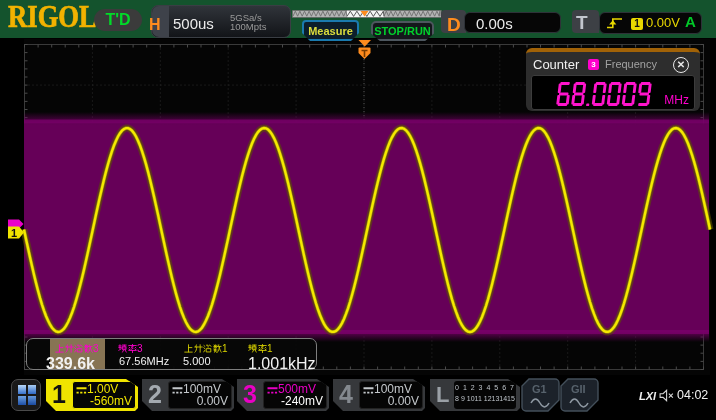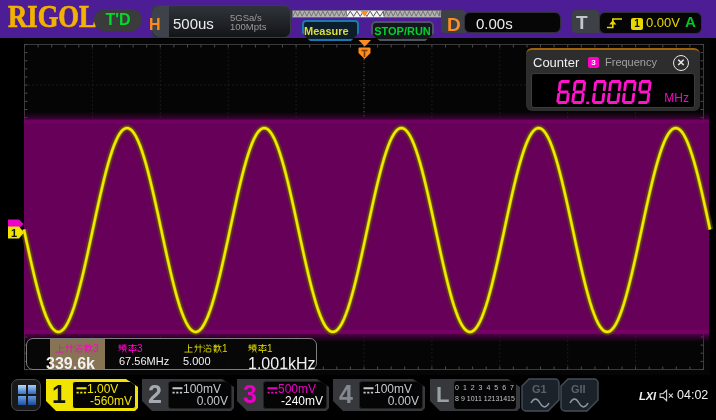--- a/index.html
+++ b/index.html
@@ -254,52 +254,52 @@
 <path d="M24,229.5 L26,238.9 L28,248.1 L30,257.2 L32,266.1 L34,274.7 L36,282.9 L38,290.6 L40,297.9 L42,304.6 L44,310.6 L46,316.0 L48,320.6 L50,324.5 L52,327.7 L54,329.9 L56,331.4 L58,332.0 L60,331.7 L62,330.6 L64,328.7 L66,325.9 L68,322.3 L70,317.9 L72,312.8 L74,307.1 L76,300.6 L78,293.6 L80,286.0 L82,278.0 L84,269.6 L86,260.8 L88,251.8 L90,242.6 L92,233.3 L94,223.9 L96,214.6 L98,205.5 L100,196.5 L102,187.9 L104,179.5 L106,171.6 L108,164.2 L110,157.4 L112,151.1 L114,145.5 L116,140.7 L118,136.5 L120,133.2 L122,130.7 L124,129.0 L126,128.1 L128,128.1 L130,129.0 L132,130.7 L134,133.2 L136,136.5 L138,140.7 L140,145.5 L142,151.1 L144,157.4 L146,164.2 L148,171.6 L150,179.5 L152,187.9 L154,196.5 L156,205.5 L158,214.6 L160,223.9 L162,233.3 L164,242.6 L166,251.8 L168,260.8 L170,269.6 L172,278.0 L174,286.0 L176,293.6 L178,300.6 L180,307.1 L182,312.8 L184,317.9 L186,322.3 L188,325.9 L190,328.7 L192,330.6 L194,331.7 L196,332.0 L198,331.4 L200,329.9 L202,327.7 L204,324.5 L206,320.6 L208,316.0 L210,310.6 L212,304.6 L214,297.9 L216,290.6 L218,282.9 L220,274.7 L222,266.1 L224,257.2 L226,248.1 L228,238.9 L230,229.5 L232,220.2 L234,211.0 L236,201.9 L238,193.0 L240,184.5 L242,176.3 L244,168.6 L246,161.4 L248,154.8 L250,148.8 L252,143.5 L254,138.9 L256,135.1 L258,132.1 L260,129.9 L262,128.5 L264,128.0 L266,128.3 L268,129.5 L270,131.6 L272,134.4 L274,138.1 L276,142.5 L278,147.7 L280,153.6 L282,160.1 L284,167.1 L286,174.7 L288,182.8 L290,191.3 L292,200.1 L294,209.1 L296,218.3 L298,227.7 L300,237.0 L302,246.3 L304,255.4 L306,264.3 L308,273.0 L310,281.3 L312,289.1 L314,296.5 L316,303.3 L318,309.5 L320,315.0 L322,319.8 L324,323.8 L326,327.1 L328,329.5 L330,331.2 L332,331.9 L334,331.8 L336,330.9 L338,329.1 L340,326.5 L342,323.1 L344,318.9 L346,313.9 L348,308.3 L350,302.0 L352,295.0 L354,287.6 L356,279.6 L358,271.3 L360,262.6 L362,253.6 L364,244.4 L366,235.1 L368,225.8 L370,216.5 L372,207.3 L374,198.3 L376,189.6 L378,181.2 L380,173.2 L382,165.7 L384,158.7 L386,152.3 L388,146.6 L390,141.6 L392,137.3 L394,133.8 L396,131.1 L398,129.2 L400,128.2 L402,128.0 L404,128.7 L406,130.3 L408,132.6 L410,135.8 L412,139.8 L414,144.5 L416,150.0 L418,156.1 L420,162.8 L422,170.1 L424,177.9 L426,186.2 L428,194.8 L430,203.7 L432,212.8 L434,222.1 L436,231.4 L438,240.7 L440,250.0 L442,259.0 L444,267.8 L446,276.3 L448,284.5 L450,292.1 L452,299.3 L454,305.8 L456,311.7 L458,317.0 L460,321.5 L462,325.2 L464,328.2 L466,330.3 L468,331.6 L470,332.0 L472,331.6 L474,330.3 L476,328.2 L478,325.2 L480,321.5 L482,317.0 L484,311.7 L486,305.8 L488,299.3 L490,292.1 L492,284.5 L494,276.3 L496,267.8 L498,259.0 L500,250.0 L502,240.7 L504,231.4 L506,222.1 L508,212.8 L510,203.7 L512,194.8 L514,186.2 L516,177.9 L518,170.1 L520,162.8 L522,156.1 L524,150.0 L526,144.5 L528,139.8 L530,135.8 L532,132.6 L534,130.3 L536,128.7 L538,128.0 L540,128.2 L542,129.2 L544,131.1 L546,133.8 L548,137.3 L550,141.6 L552,146.6 L554,152.3 L556,158.7 L558,165.7 L560,173.2 L562,181.2 L564,189.6 L566,198.3 L568,207.3 L570,216.5 L572,225.8 L574,235.1 L576,244.4 L578,253.6 L580,262.6 L582,271.3 L584,279.6 L586,287.6 L588,295.0 L590,302.0 L592,308.3 L594,313.9 L596,318.9 L598,323.1 L600,326.5 L602,329.1 L604,330.9 L606,331.8 L608,331.9 L610,331.2 L612,329.5 L614,327.1 L616,323.8 L618,319.8 L620,315.0 L622,309.5 L624,303.3 L626,296.5 L628,289.1 L630,281.3 L632,273.0 L634,264.3 L636,255.4 L638,246.3 L640,237.0 L642,227.7 L644,218.3 L646,209.1 L648,200.1 L650,191.3 L652,182.8 L654,174.7 L656,167.1 L658,160.1 L660,153.6 L662,147.7 L664,142.5 L666,138.1 L668,134.4 L670,131.6 L672,129.5 L674,128.3 L676,128.0 L678,128.5 L680,129.9 L682,132.1 L684,135.1 L686,138.9 L688,143.5 L690,148.8 L692,154.8 L694,161.4 L696,168.6 L698,176.3 L700,184.5 L702,193.0 L704,201.9 L706,211.0 L708,220.2 L710,229.5" fill="none" stroke="#5a5200" stroke-width="7" stroke-opacity="0.6"></path>
 <path d="M24,229.5 L26,238.9 L28,248.1 L30,257.2 L32,266.1 L34,274.7 L36,282.9 L38,290.6 L40,297.9 L42,304.6 L44,310.6 L46,316.0 L48,320.6 L50,324.5 L52,327.7 L54,329.9 L56,331.4 L58,332.0 L60,331.7 L62,330.6 L64,328.7 L66,325.9 L68,322.3 L70,317.9 L72,312.8 L74,307.1 L76,300.6 L78,293.6 L80,286.0 L82,278.0 L84,269.6 L86,260.8 L88,251.8 L90,242.6 L92,233.3 L94,223.9 L96,214.6 L98,205.5 L100,196.5 L102,187.9 L104,179.5 L106,171.6 L108,164.2 L110,157.4 L112,151.1 L114,145.5 L116,140.7 L118,136.5 L120,133.2 L122,130.7 L124,129.0 L126,128.1 L128,128.1 L130,129.0 L132,130.7 L134,133.2 L136,136.5 L138,140.7 L140,145.5 L142,151.1 L144,157.4 L146,164.2 L148,171.6 L150,179.5 L152,187.9 L154,196.5 L156,205.5 L158,214.6 L160,223.9 L162,233.3 L164,242.6 L166,251.8 L168,260.8 L170,269.6 L172,278.0 L174,286.0 L176,293.6 L178,300.6 L180,307.1 L182,312.8 L184,317.9 L186,322.3 L188,325.9 L190,328.7 L192,330.6 L194,331.7 L196,332.0 L198,331.4 L200,329.9 L202,327.7 L204,324.5 L206,320.6 L208,316.0 L210,310.6 L212,304.6 L214,297.9 L216,290.6 L218,282.9 L220,274.7 L222,266.1 L224,257.2 L226,248.1 L228,238.9 L230,229.5 L232,220.2 L234,211.0 L236,201.9 L238,193.0 L240,184.5 L242,176.3 L244,168.6 L246,161.4 L248,154.8 L250,148.8 L252,143.5 L254,138.9 L256,135.1 L258,132.1 L260,129.9 L262,128.5 L264,128.0 L266,128.3 L268,129.5 L270,131.6 L272,134.4 L274,138.1 L276,142.5 L278,147.7 L280,153.6 L282,160.1 L284,167.1 L286,174.7 L288,182.8 L290,191.3 L292,200.1 L294,209.1 L296,218.3 L298,227.7 L300,237.0 L302,246.3 L304,255.4 L306,264.3 L308,273.0 L310,281.3 L312,289.1 L314,296.5 L316,303.3 L318,309.5 L320,315.0 L322,319.8 L324,323.8 L326,327.1 L328,329.5 L330,331.2 L332,331.9 L334,331.8 L336,330.9 L338,329.1 L340,326.5 L342,323.1 L344,318.9 L346,313.9 L348,308.3 L350,302.0 L352,295.0 L354,287.6 L356,279.6 L358,271.3 L360,262.6 L362,253.6 L364,244.4 L366,235.1 L368,225.8 L370,216.5 L372,207.3 L374,198.3 L376,189.6 L378,181.2 L380,173.2 L382,165.7 L384,158.7 L386,152.3 L388,146.6 L390,141.6 L392,137.3 L394,133.8 L396,131.1 L398,129.2 L400,128.2 L402,128.0 L404,128.7 L406,130.3 L408,132.6 L410,135.8 L412,139.8 L414,144.5 L416,150.0 L418,156.1 L420,162.8 L422,170.1 L424,177.9 L426,186.2 L428,194.8 L430,203.7 L432,212.8 L434,222.1 L436,231.4 L438,240.7 L440,250.0 L442,259.0 L444,267.8 L446,276.3 L448,284.5 L450,292.1 L452,299.3 L454,305.8 L456,311.7 L458,317.0 L460,321.5 L462,325.2 L464,328.2 L466,330.3 L468,331.6 L470,332.0 L472,331.6 L474,330.3 L476,328.2 L478,325.2 L480,321.5 L482,317.0 L484,311.7 L486,305.8 L488,299.3 L490,292.1 L492,284.5 L494,276.3 L496,267.8 L498,259.0 L500,250.0 L502,240.7 L504,231.4 L506,222.1 L508,212.8 L510,203.7 L512,194.8 L514,186.2 L516,177.9 L518,170.1 L520,162.8 L522,156.1 L524,150.0 L526,144.5 L528,139.8 L530,135.8 L532,132.6 L534,130.3 L536,128.7 L538,128.0 L540,128.2 L542,129.2 L544,131.1 L546,133.8 L548,137.3 L550,141.6 L552,146.6 L554,152.3 L556,158.7 L558,165.7 L560,173.2 L562,181.2 L564,189.6 L566,198.3 L568,207.3 L570,216.5 L572,225.8 L574,235.1 L576,244.4 L578,253.6 L580,262.6 L582,271.3 L584,279.6 L586,287.6 L588,295.0 L590,302.0 L592,308.3 L594,313.9 L596,318.9 L598,323.1 L600,326.5 L602,329.1 L604,330.9 L606,331.8 L608,331.9 L610,331.2 L612,329.5 L614,327.1 L616,323.8 L618,319.8 L620,315.0 L622,309.5 L624,303.3 L626,296.5 L628,289.1 L630,281.3 L632,273.0 L634,264.3 L636,255.4 L638,246.3 L640,237.0 L642,227.7 L644,218.3 L646,209.1 L648,200.1 L650,191.3 L652,182.8 L654,174.7 L656,167.1 L658,160.1 L660,153.6 L662,147.7 L664,142.5 L666,138.1 L668,134.4 L670,131.6 L672,129.5 L674,128.3 L676,128.0 L678,128.5 L680,129.9 L682,132.1 L684,135.1 L686,138.9 L688,143.5 L690,148.8 L692,154.8 L694,161.4 L696,168.6 L698,176.3 L700,184.5 L702,193.0 L704,201.9 L706,211.0 L708,220.2 L710,229.5" fill="none" stroke="#aaa200" stroke-width="3.6" stroke-opacity="0.72"></path>
 <path d="M24,229.5 L26,238.9 L28,248.1 L30,257.2 L32,266.1 L34,274.7 L36,282.9 L38,290.6 L40,297.9 L42,304.6 L44,310.6 L46,316.0 L48,320.6 L50,324.5 L52,327.7 L54,329.9 L56,331.4 L58,332.0 L60,331.7 L62,330.6 L64,328.7 L66,325.9 L68,322.3 L70,317.9 L72,312.8 L74,307.1 L76,300.6 L78,293.6 L80,286.0 L82,278.0 L84,269.6 L86,260.8 L88,251.8 L90,242.6 L92,233.3 L94,223.9 L96,214.6 L98,205.5 L100,196.5 L102,187.9 L104,179.5 L106,171.6 L108,164.2 L110,157.4 L112,151.1 L114,145.5 L116,140.7 L118,136.5 L120,133.2 L122,130.7 L124,129.0 L126,128.1 L128,128.1 L130,129.0 L132,130.7 L134,133.2 L136,136.5 L138,140.7 L140,145.5 L142,151.1 L144,157.4 L146,164.2 L148,171.6 L150,179.5 L152,187.9 L154,196.5 L156,205.5 L158,214.6 L160,223.9 L162,233.3 L164,242.6 L166,251.8 L168,260.8 L170,269.6 L172,278.0 L174,286.0 L176,293.6 L178,300.6 L180,307.1 L182,312.8 L184,317.9 L186,322.3 L188,325.9 L190,328.7 L192,330.6 L194,331.7 L196,332.0 L198,331.4 L200,329.9 L202,327.7 L204,324.5 L206,320.6 L208,316.0 L210,310.6 L212,304.6 L214,297.9 L216,290.6 L218,282.9 L220,274.7 L222,266.1 L224,257.2 L226,248.1 L228,238.9 L230,229.5 L232,220.2 L234,211.0 L236,201.9 L238,193.0 L240,184.5 L242,176.3 L244,168.6 L246,161.4 L248,154.8 L250,148.8 L252,143.5 L254,138.9 L256,135.1 L258,132.1 L260,129.9 L262,128.5 L264,128.0 L266,128.3 L268,129.5 L270,131.6 L272,134.4 L274,138.1 L276,142.5 L278,147.7 L280,153.6 L282,160.1 L284,167.1 L286,174.7 L288,182.8 L290,191.3 L292,200.1 L294,209.1 L296,218.3 L298,227.7 L300,237.0 L302,246.3 L304,255.4 L306,264.3 L308,273.0 L310,281.3 L312,289.1 L314,296.5 L316,303.3 L318,309.5 L320,315.0 L322,319.8 L324,323.8 L326,327.1 L328,329.5 L330,331.2 L332,331.9 L334,331.8 L336,330.9 L338,329.1 L340,326.5 L342,323.1 L344,318.9 L346,313.9 L348,308.3 L350,302.0 L352,295.0 L354,287.6 L356,279.6 L358,271.3 L360,262.6 L362,253.6 L364,244.4 L366,235.1 L368,225.8 L370,216.5 L372,207.3 L374,198.3 L376,189.6 L378,181.2 L380,173.2 L382,165.7 L384,158.7 L386,152.3 L388,146.6 L390,141.6 L392,137.3 L394,133.8 L396,131.1 L398,129.2 L400,128.2 L402,128.0 L404,128.7 L406,130.3 L408,132.6 L410,135.8 L412,139.8 L414,144.5 L416,150.0 L418,156.1 L420,162.8 L422,170.1 L424,177.9 L426,186.2 L428,194.8 L430,203.7 L432,212.8 L434,222.1 L436,231.4 L438,240.7 L440,250.0 L442,259.0 L444,267.8 L446,276.3 L448,284.5 L450,292.1 L452,299.3 L454,305.8 L456,311.7 L458,317.0 L460,321.5 L462,325.2 L464,328.2 L466,330.3 L468,331.6 L470,332.0 L472,331.6 L474,330.3 L476,328.2 L478,325.2 L480,321.5 L482,317.0 L484,311.7 L486,305.8 L488,299.3 L490,292.1 L492,284.5 L494,276.3 L496,267.8 L498,259.0 L500,250.0 L502,240.7 L504,231.4 L506,222.1 L508,212.8 L510,203.7 L512,194.8 L514,186.2 L516,177.9 L518,170.1 L520,162.8 L522,156.1 L524,150.0 L526,144.5 L528,139.8 L530,135.8 L532,132.6 L534,130.3 L536,128.7 L538,128.0 L540,128.2 L542,129.2 L544,131.1 L546,133.8 L548,137.3 L550,141.6 L552,146.6 L554,152.3 L556,158.7 L558,165.7 L560,173.2 L562,181.2 L564,189.6 L566,198.3 L568,207.3 L570,216.5 L572,225.8 L574,235.1 L576,244.4 L578,253.6 L580,262.6 L582,271.3 L584,279.6 L586,287.6 L588,295.0 L590,302.0 L592,308.3 L594,313.9 L596,318.9 L598,323.1 L600,326.5 L602,329.1 L604,330.9 L606,331.8 L608,331.9 L610,331.2 L612,329.5 L614,327.1 L616,323.8 L618,319.8 L620,315.0 L622,309.5 L624,303.3 L626,296.5 L628,289.1 L630,281.3 L632,273.0 L634,264.3 L636,255.4 L638,246.3 L640,237.0 L642,227.7 L644,218.3 L646,209.1 L648,200.1 L650,191.3 L652,182.8 L654,174.7 L656,167.1 L658,160.1 L660,153.6 L662,147.7 L664,142.5 L666,138.1 L668,134.4 L670,131.6 L672,129.5 L674,128.3 L676,128.0 L678,128.5 L680,129.9 L682,132.1 L684,135.1 L686,138.9 L688,143.5 L690,148.8 L692,154.8 L694,161.4 L696,168.6 L698,176.3 L700,184.5 L702,193.0 L704,201.9 L706,211.0 L708,220.2 L710,229.5" fill="none" stroke="#f4ea00" stroke-width="2.4"></path>
 <polygon points="358.5,40 371,40 364.8,46.5" fill="#ff8c1e"></polygon>
 <path d="M359.5 47.5 h10 a1 1 0 0 1 1 1 v4.5 l-6 6 l-6 -6 v-4.5 a1 1 0 0 1 1 -1 z" fill="#ff8c1e"></path>
 <path d="M361.5 50.5 h6 M364.5 50.5 v6.5" stroke="#7a3c00" stroke-width="1.6" fill="none"></path>
 <polygon points="8,219.5 19,219.5 23.5,224 19,228.5 8,228.5" fill="#ea00c8"></polygon>
 <polygon points="8,226.5 19,226.5 24,232.5 19,238.5 8,238.5" fill="#f0e400"></polygon>
 <text x="11" y="237" font-family="Liberation Sans, sans-serif" font-size="11" font-weight="bold" fill="#111">1</text>
 </svg>
-<div class="abs" style="left:0;top:0;width:716px;height:38px;background:#4c1d95;text-decoration:underline;">
+<div class="abs" style="left:0;top:0;width:716px;height:38px;background:#14532d;text-decoration:underline;">
   <div class="abs" style="left:8px;top:-1px;font-family:'Liberation Serif',serif;font-weight:bold;font-size:31px;color:#f2b200;letter-spacing:0px;-webkit-text-stroke:0.7px #f2b200;transform:scaleX(0.86);transform-origin:0 0;">RIGOL</div>
   <div class="abs" style="left:94px;top:9px;width:48px;height:22px;border-radius:11px;background:#3b3b3b;color:#00dc28;font-weight:bold;font-size:16px;text-align:center;line-height:22px;">T'D</div>
   <div class="abs" style="left:151px;top:5px;width:140px;height:33px;background:linear-gradient(#30343a,#121418);border-radius:7px;border:1px solid #3a3e44;"></div>
   <div class="abs" style="left:152px;top:6px;width:17px;height:31px;background:#3e424a;border-radius:7px 0 0 7px;"></div>
   <div class="abs" style="left:149px;top:16px;font-size:16px;font-weight:bold;color:#ff8c1e;">H</div>
   <div class="abs" style="left:173px;top:15px;font-size:15px;color:#ececec;">500us</div>
   <div class="abs" style="left:230px;top:13px;width:50px;text-align:left;font-size:9.5px;line-height:9px;color:#9a9a9a;">5GSa/s<br>100Mpts</div>
   <svg class="abs" style="left:292px;top:10px;" width="150" height="8" viewBox="0 0 150 8">
     <rect x="0.3" y="0.3" width="149" height="7.2" fill="#b4b4b4" stroke="#5a5a5a" stroke-width="0.6"></rect>
     <rect x="55" y="0.7" width="37" height="6.4" fill="#f4f4f4"></rect>
     <path d="M1 6.2 L3.3 1.2 L5.6 6.2 L7.9 1.2 L10.2 6.2 L12.5 1.2 L14.8 6.2 L17.1 1.2 L19.4 6.2 L21.7 1.2 L24.0 6.2 L26.3 1.2 L28.6 6.2 L30.9 1.2 L33.2 6.2 L35.5 1.2 L37.8 6.2 L40.1 1.2 L42.4 6.2 L44.7 1.2 L47.0 6.2 L49.3 1.2 L51.6 6.2 L53.9 1.2 L55.0 6.2 M92 6.2 L94.3 1.2 L96.6 6.2 L98.9 1.2 L101.2 6.2 L103.5 1.2 L105.8 6.2 L108.1 1.2 L110.4 6.2 L112.7 1.2 L115.0 6.2 L117.3 1.2 L119.6 6.2 L121.9 1.2 L124.2 6.2 L126.5 1.2 L128.8 6.2 L131.1 1.2 L133.4 6.2 L135.7 1.2 L138.0 6.2 L140.3 1.2 L142.6 6.2 L144.9 1.2 L147.2 6.2 L148.0 1.2 L148.0 6.2" fill="none" stroke="#6e6e6e" stroke-width="0.9"></path>
     <path d="M55 6.4 L58.3 1.2 L61.6 6.4 L64.9 1.2 L68.2 6.4 L71.5 1.2 L74.8 6.4 L78.1 1.2 L81.4 6.4 L84.7 1.2 L88.0 6.4 L91.3 1.2 L92.0 6.4" fill="none" stroke="#4a4a4a" stroke-width="0.9"></path>
     <polygon points="68.5,1 76.5,1 72.5,6.5" fill="#ff8c1e"></polygon>
   </svg>
-  <div class="abs" style="left:302px;top:20px;width:57px;height:21px;background:#0c1e2b;border:2px solid #1a7aae;border-radius:4px;color:#dcdc3c;font-weight:bold;font-size:11px;line-height:18px;clip-path:polygon(0 0,100% 0,100% 62%,86% 100%,14% 100%,0 62%);">Measure</div>
+  <div class="abs" style="left:302px;top:20px;width:57px;height:21px;background:#0c1e2b;border:2px solid #1a7aae;border-radius:4px;color:#dcdc3c;font-weight:bold;font-size:11px;text-align:center;line-height:18px;clip-path:polygon(0 0,100% 0,100% 62%,86% 100%,14% 100%,0 62%);">Measure</div>
   <div class="abs" style="left:371px;top:21px;width:63px;height:20px;background:#14171b;border:2px solid #4d565e;border-radius:5px;color:#00d22c;font-weight:bold;font-size:11px;text-align:center;line-height:16px;clip-path:polygon(0 0,100% 0,100% 62%,86% 100%,14% 100%,0 62%);">STOP/RUN</div>
   <div class="abs" style="left:441px;top:10px;width:25px;height:23px;background:#3d4045;border-radius:4px 4px 0 4px;"></div>
     <div class="abs" style="left:447px;top:14px;font-size:19px;font-weight:bold;color:#ff8c1e;">D</div>
   <div class="abs" style="left:464px;top:12px;width:97px;height:21px;background:#060606;border:1px solid #2e3238;border-radius:6px;color:#ececec;font-size:15px;line-height:21px;padding-left:11px;">0.00s</div>
   <div class="abs" style="left:572px;top:10px;width:27px;height:23px;background:#3d4045;border-radius:4px 4px 0 4px;"></div>
     <div class="abs" style="left:576px;top:12px;font-size:19px;font-weight:bold;color:#c2c6ce;">T</div>
   <div class="abs" style="left:599px;top:12px;width:103px;height:22px;background:#060606;border:1px solid #2e3238;border-radius:6px;"></div>
   <svg class="abs" style="left:606px;top:16px;" width="18" height="14" viewBox="0 0 18 14">
     <path d="M1 11.5 H6.8 V3 H16" stroke="#e8d800" stroke-width="1.6" fill="none"></path>
       <polygon points="3.2,8.6 6.8,4.2 10.4,8.6" fill="#e8d800"></polygon>
   </svg>
   <div class="abs" style="left:631px;top:18px;width:12px;height:12px;background:#e8d800;border-radius:2px;color:#111;font-size:10px;font-weight:bold;text-align:center;line-height:12px;">1</div>
   <div class="abs" style="left:646px;top:15px;font-size:13px;color:#e8d800;">0.00V</div>
   <div class="abs" style="left:685px;top:13px;font-size:15px;font-weight:bold;color:#00c828;">A</div>
 </div>
-<div class="abs" style="left:526px;top:48px;width:174px;height:63px;background:#2d2d2d;border-radius:6px;border-top:2px solid #a16207;">
+<div class="abs" style="left:526px;top:48px;width:174px;height:63px;background:#2d2d2d;border-radius:6px;border-top:4px solid #a16207;">
   <div class="abs" style="left:7px;top:5px;font-size:13px;color:#f0f0f0;">Counter</div>
   <div class="abs" style="left:62px;top:7px;width:11px;height:11px;background:#ff00cc;border-radius:2px;color:#fff;font-size:8px;font-weight:bold;text-align:center;line-height:11px;">3</div>
   <div class="abs" style="left:79px;top:6px;font-size:11px;color:#a2a2a2;">Frequency</div>
   <div class="abs" style="left:147px;top:5px;width:16px;height:16px;border:1.5px solid #e8e8e8;border-radius:50%;color:#e8e8e8;font-size:10px;font-weight:bold;text-align:center;line-height:13px;">✕</div>
   <div class="abs" style="left:5px;top:23px;width:164px;height:35px;background:#000;border:1px solid #3c3c3c;border-radius:3px;">
     <svg class="abs" style="left:20px;top:5px;" width="104" height="26" viewBox="0 0 104 26">
         <g fill="#ff14cc" transform="translate(3,1)">
           <g transform="translate(4.0,0) skewX(-7)">
             <rect x="1.5" y="0.0" width="9.4" height="2.9" rx="0.8"></rect>
             <rect x="0.0" y="1.4" width="2.9" height="9.6" rx="0.8"></rect>

